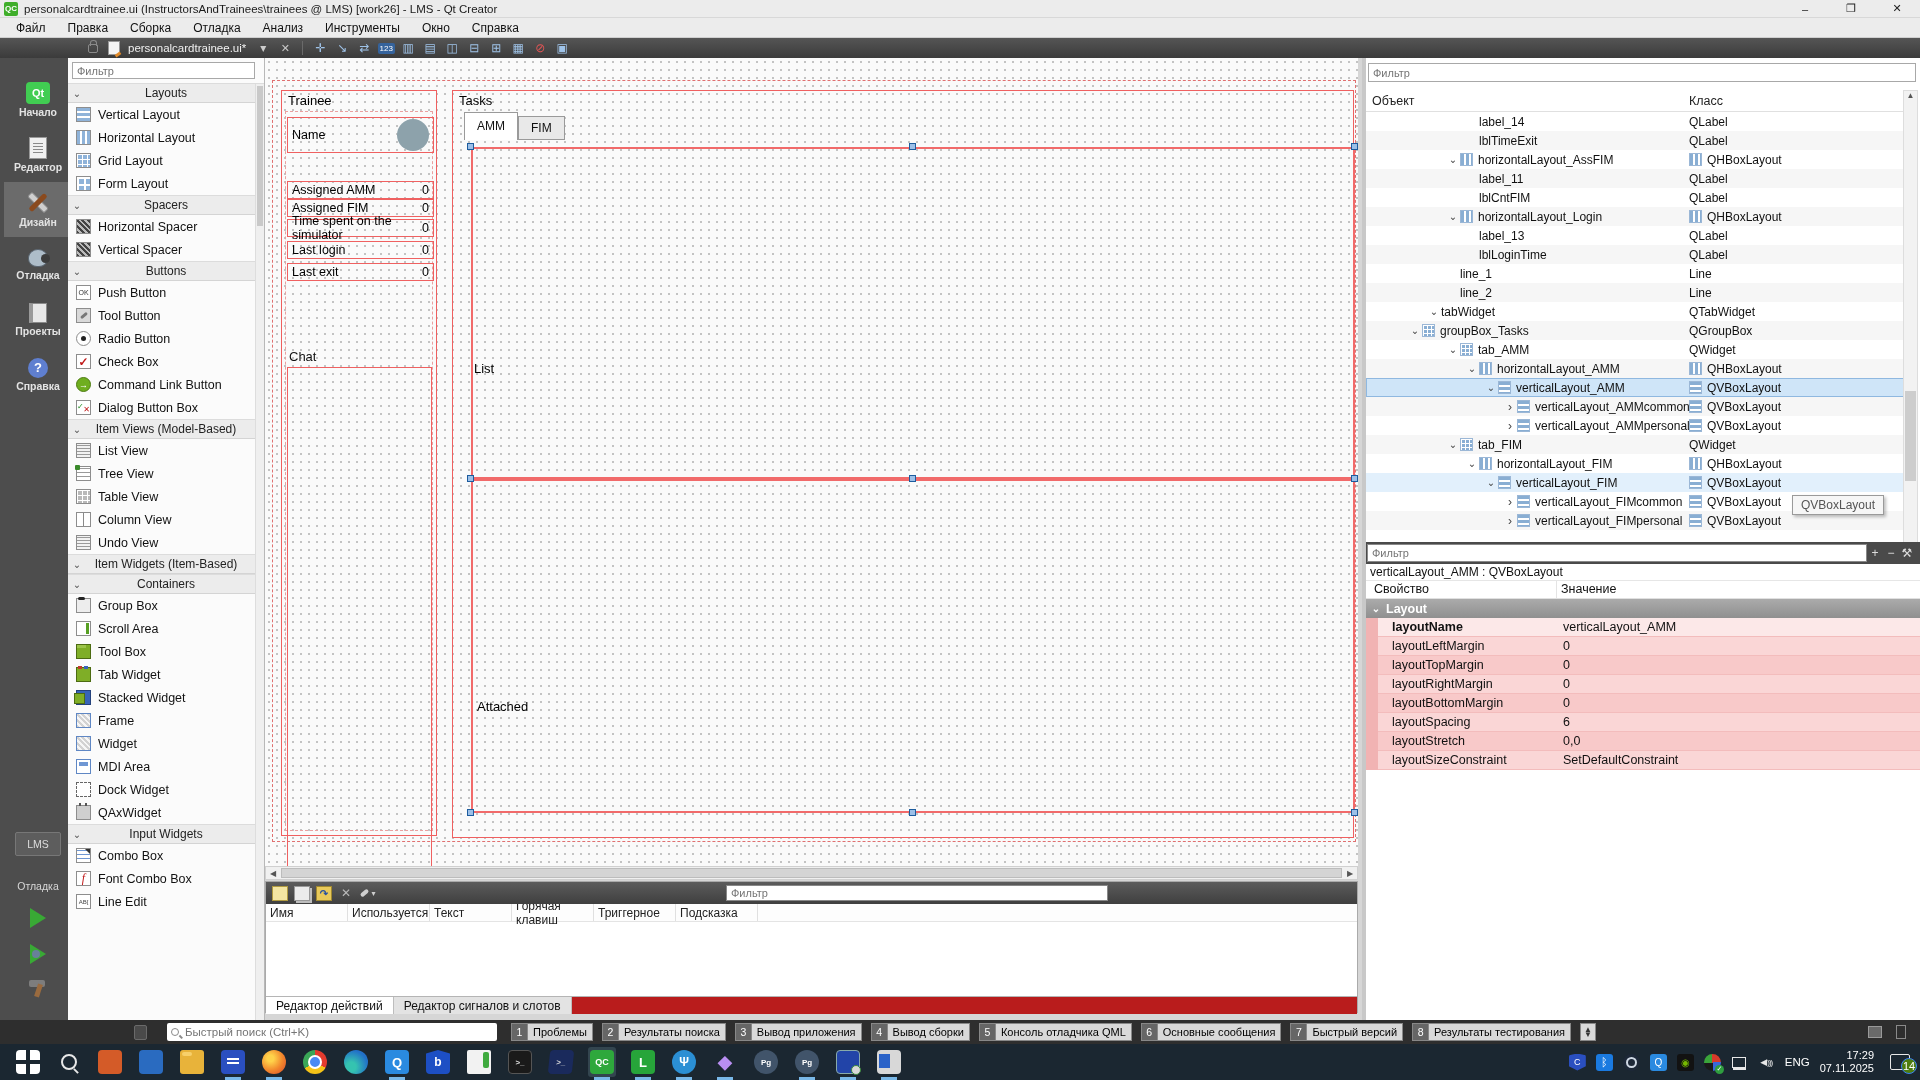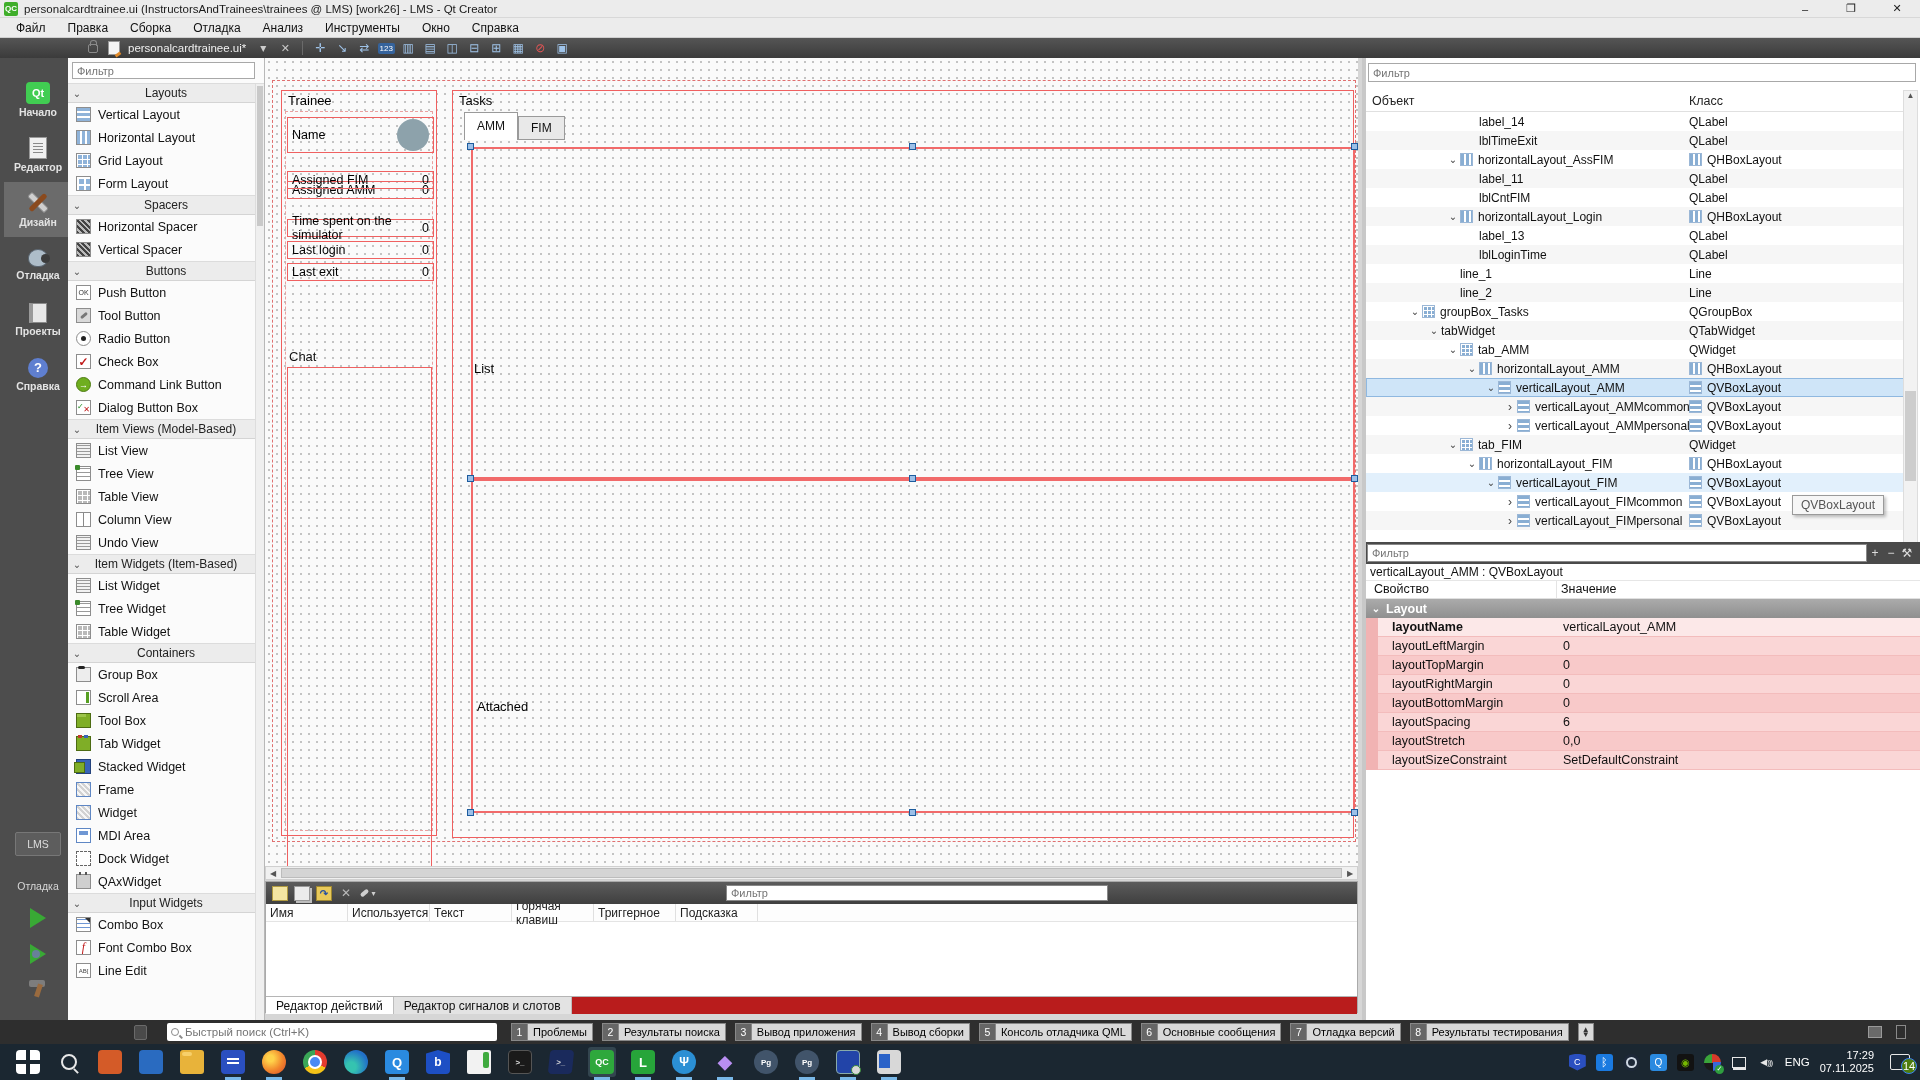--- a/index.html
+++ b/index.html
@@ -499,35 +499,20 @@
               <span class="wbi" data-icon="listv"></span>
               <span>Undo View</span>
             </div>
         </div>
       </div>
       <div>
         <div class="wb-header">
           <span class="chev">⌄</span>
           <span class="wb-title">Item Widgets (Item-Based)</span>
         </div>
-        <div>
-
-        <div class="wb-item">
-              <span class="wbi" data-icon="listv"></span>
-              <span>List Widget</span>
-            </div>
-          <div class="wb-item">
-              <span class="wbi" data-icon="treev"></span>
-              <span>Tree Widget</span>
-            </div>
-          <div class="wb-item">
-              <span class="wbi" data-icon="tablev"></span>
-              <span>Table Widget</span>
-            </div>
-        </div>
       </div>
       <div>
         <div class="wb-header">
           <span class="chev">⌄</span>
           <span class="wb-title">Containers</span>
         </div>
         <div>
 
         <div class="wb-item">
               <span class="wbi" data-icon="groupbox"></span>
@@ -607,21 +592,21 @@
     <div class="fw" id="name-box">
       <span>Name</span>
       <span class="avatar"></span>
     </div>
     <div>
 
     <div class="fw info-row" style="top: 66px; margin-top: 24px;">
           <span>Assigned AMM</span>
           <span>0</span>
         </div>
-        <div class="fw info-row" style="top: 80px;">
+        <div class="fw info-row" style="top: 108px;">
           <span>Assigned FIM</span>
           <span>0</span>
         </div>
         <div class="fw info-row" style="top: 128px;">
           <span>Time spent on the simulator</span>
           <span>0</span>
         </div>
         <div class="fw info-row" style="top: 150px;">
           <span>Last login</span>
           <span>0</span>
@@ -784,36 +769,36 @@
       </div>
       <div class="oi-row" data-depth="4">
         <span class="oi-exp"></span>
 
         <span class="oi-name">line_2</span>
         <span class="oi-cls">
 
           <span>Line</span>
         </span>
       </div>
+      <div class="oi-row" data-depth="3" data-exp="open">
+        <span class="oi-exp"></span>
+
+        <span class="oi-name">tabWidget</span>
+        <span class="oi-cls">
+
+          <span>QTabWidget</span>
+        </span>
+      </div>
       <div class="oi-row" data-depth="2" data-exp="open">
         <span class="oi-exp"></span>
         <span class="tico" data-icon="grid"></span>
         <span class="oi-name">groupBox_Tasks</span>
         <span class="oi-cls">
 
           <span>QGroupBox</span>
-        </span>
-      </div>
-      <div class="oi-row" data-depth="3" data-exp="open">
-        <span class="oi-exp"></span>
-
-        <span class="oi-name">tabWidget</span>
-        <span class="oi-cls">
-
-          <span>QTabWidget</span>
         </span>
       </div>
       <div class="oi-row" data-depth="4" data-exp="open">
         <span class="oi-exp"></span>
         <span class="tico" data-icon="grid"></span>
         <span class="oi-name">tab_AMM</span>
         <span class="oi-cls">
 
           <span>QWidget</span>
         </span>
@@ -994,21 +979,21 @@
       <div class="sb-panel">
         <span class="sb-num">5</span>
         <span class="sb-label">Консоль отладчика QML</span>
       </div>
       <div class="sb-panel">
         <span class="sb-num">6</span>
         <span class="sb-label">Основные сообщения</span>
       </div>
       <div class="sb-panel">
         <span class="sb-num">7</span>
-        <span class="sb-label">Отладка версий</span>
+        <span class="sb-label">Быстрый версий</span>
       </div>
       <div class="sb-panel">
         <span class="sb-num">8</span>
         <span class="sb-label">Результаты тестирования</span>
       </div>
     </div>
   <div class="sb-updown" style="margin-left:9px">
       <span>▲</span>
       <span>▼</span>
     </div>

